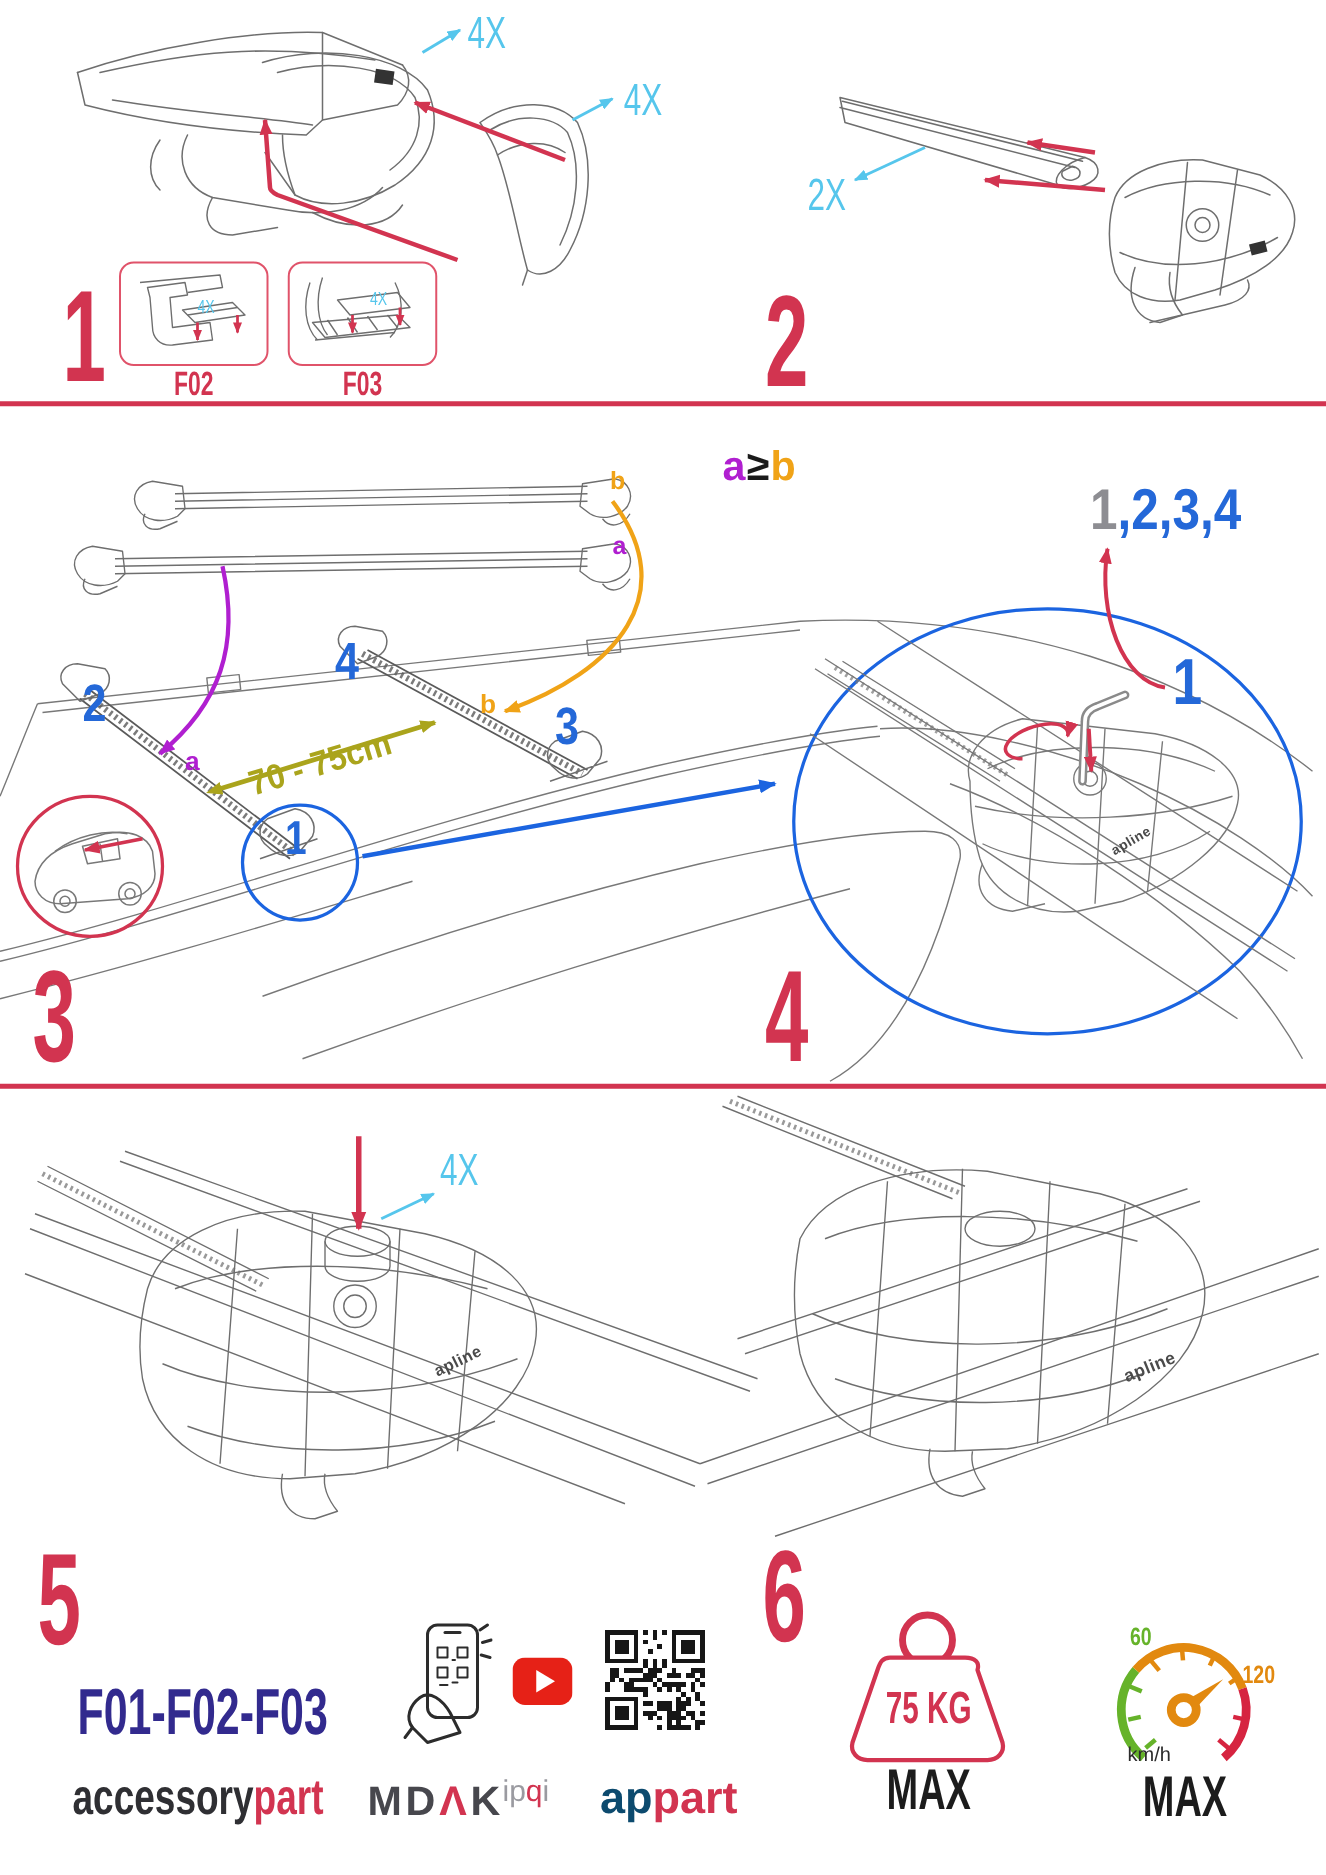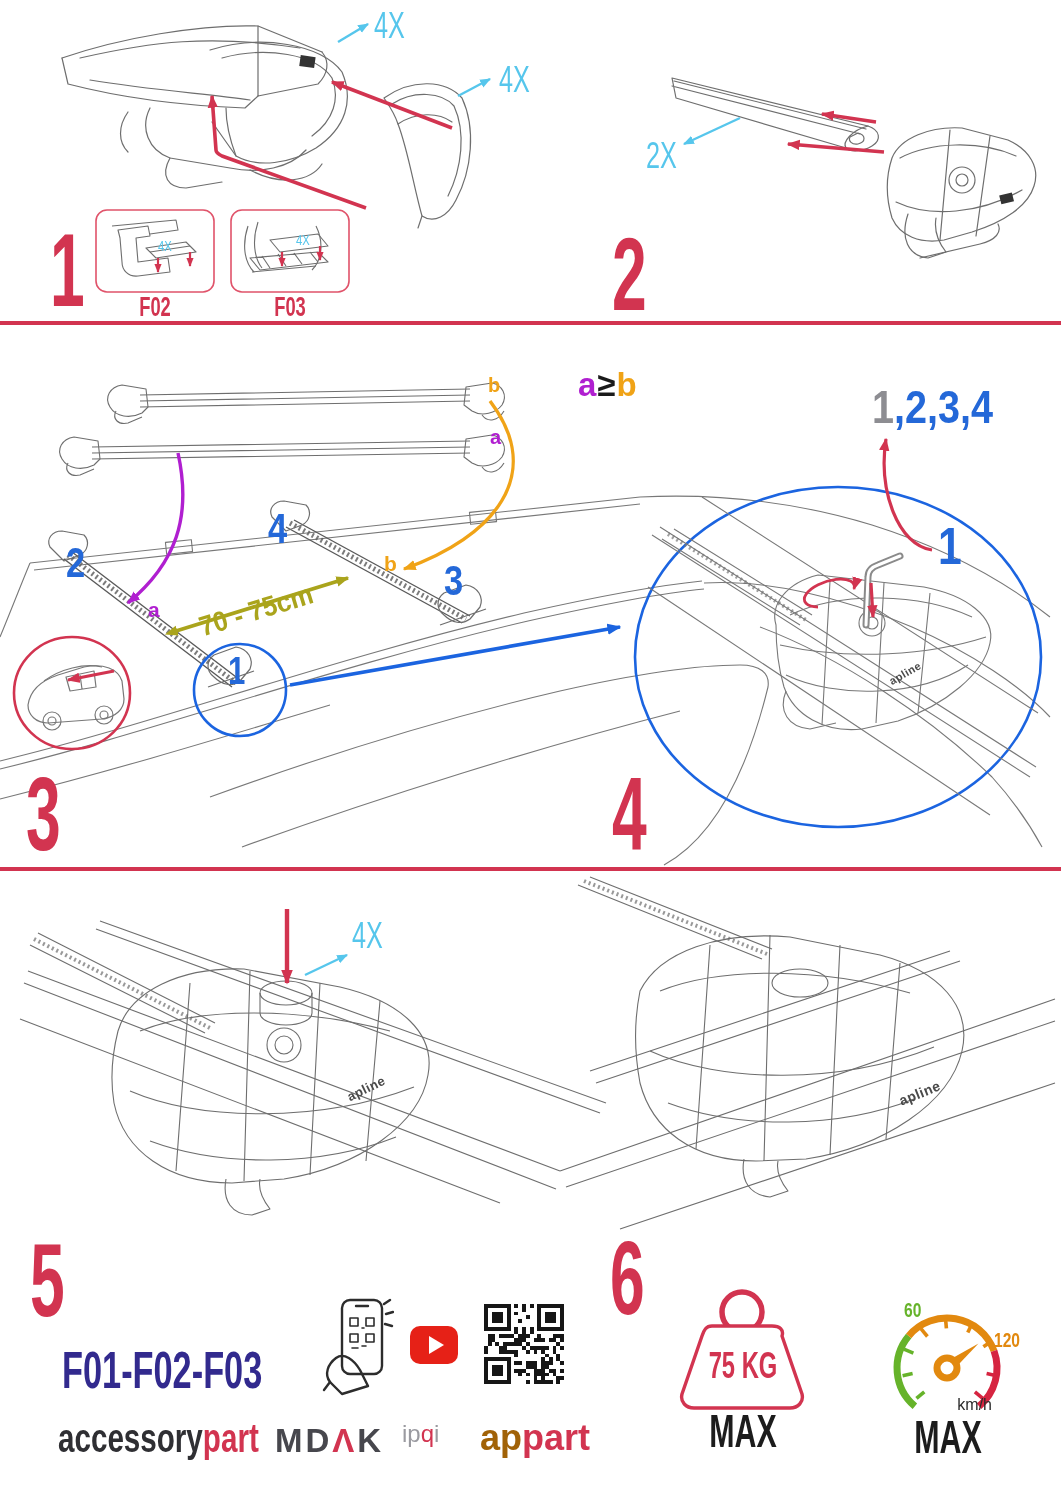--- a/index.html
+++ b/index.html
@@ -31,28 +31,28 @@
   .code-navy{font-weight:700;color:#322a8e;font-size:52px;line-height:1;
              transform:scaleX(.66);transform-origin:left top;letter-spacing:0px;}
   .brand{font-weight:700;font-size:40px;line-height:1;transform:scaleX(.74);transform-origin:left top;}
   .brand .blk{color:#2f2f33;}
   .brand .red{color:#d23450;}
   .mdak{font-weight:700;font-size:33px;line-height:1;color:#47474d;letter-spacing:3px;}
   .mdak .red{color:#d23450;}
   .ipqi{font-weight:500;font-size:24px;line-height:1;color:#9a9aa0;}
   .ipqi .red{color:#d23450;}
   .apline{font-weight:700;font-size:36px;line-height:1;}
-  .apline .blk{color:#a16207;margin-top:41px;}
+  .apline .blk{color:#0c4a6e;margin-top:41px;}
   .apline .red{color:#d23450;}
   .maxlbl{font-weight:700;color:#1c1c1c;font-size:46px;line-height:1;
           transform:scaleX(.66);transform-origin:center top;text-align:center;width:100%;}
   .kg{font-weight:700;color:#d23450;font-size:36px;line-height:1;
       transform:scaleX(.66);transform-origin:center top;text-align:center;width:100%;}
   .spd{font-weight:700;font-size:20px;line-height:1;transform:scaleX(.78);transform-origin:left top;}
-  .kmh{font-weight:400;color:#2c2c2c;font-size:16px;text-align:right;width:100%;}
+  .kmh{font-weight:400;color:#2c2c2c;font-size:16px;text-align:left;width:100%;}
 </style>
 </head>
 <body>
 
 <div class="page">
 
   <svg class="abs" style="left:0;top:0" width="1061" height="322" viewBox="0 0 1061 322">
     <defs>
       <marker id="ar" viewBox="0 0 10 8" refX="9" refY="4" markerWidth="13" markerHeight="11" orient="auto" markerUnits="userSpaceOnUse">
           <path d="M0,0 L10,4 L0,8 Z" fill="#d23450"></path>
@@ -267,21 +267,21 @@
       <path d="M866,300 L868,252 C868,246 872,242 878,240 L900,231" stroke="#8a8a8a" stroke-width="7" fill="none" stroke-linecap="round" stroke-linejoin="round"></path>
       <path d="M866,300 L868,252 C868,246 872,242 878,240 L900,231" stroke="#ffffff" stroke-width="3" fill="none" stroke-linecap="round" stroke-linejoin="round"></path>
       <path d="M818,282 A26,12 -18 1 1 854,264" stroke="#d23450" stroke-width="2.8" fill="none" marker-end="url(#br)"></path>
       <path d="M871,258 L873,292" stroke="#d23450" stroke-width="3.2" fill="none" marker-end="url(#br)"></path>
     </g>
     <path d="M932,225 C898,220 878,166 886,114" stroke="#d23450" stroke-width="3.2" fill="none" marker-end="url(#br)"></path>
   </svg>
 
   <div class="abs lbl-b" style="left:488px;top:374px;font-size:20px">b</div>
   <div class="abs lbl-a" style="left:490px;top:426px;font-size:20px">a</div>
-  <div class="abs rule" style="left:578px;top:366px">
+  <div class="abs rule" style="left:578px;top:354px">
     <span class="lbl-a">a</span><span class="op">≥</span><span class="lbl-b">b</span>
   </div>
   <div class="abs bluenum" style="left:66px;top:542px;font-size:42px">2</div>
   <div class="abs bluenum" style="left:268px;top:508px;font-size:42px">4</div>
   <div class="abs bluenum" style="left:444px;top:560px;font-size:42px">3</div>
   <div class="abs bluenum" style="left:228px;top:652px;font-size:38px">1</div>
   <div class="abs lbl-a" style="left:148px;top:598px;font-size:21px">a</div>
   <div class="abs lbl-b" style="left:384px;top:552px;font-size:21px">b</div>
   <div class="abs dim" style="left:200px;top:612px">70 - 75cm</div>
   <div class="abs stepnum" style="left:26px;top:772px">3</div>
@@ -583,21 +583,21 @@
         <rect x="11" y="20" width="1" height="1"></rect>
         <rect x="13" y="20" width="1" height="1"></rect>
         <rect x="14" y="20" width="1" height="1"></rect>
         <rect x="15" y="20" width="1" height="1"></rect>
         <rect x="16" y="20" width="1" height="1"></rect>
         <rect x="17" y="20" width="1" height="1"></rect>
         <rect x="19" y="20" width="1" height="1"></rect>
       </g>
   </svg>
 
-  <div class="abs mdak" style="left:275px;top:1424px">
+  <div class="abs mdak" style="left:294px;top:1424px">
     <span>MD</span><span class="red">Λ</span><span>K</span>
   </div>
   <div class="abs ipqi" style="left:402px;top:1422px">
     <span>ip</span><span class="red">q</span><span>i</span>
   </div>
   <div class="abs apline" style="left:480px;top:1420px">
     <span class="blk">ap</span><span class="red">part</span>
   </div>
 
   <svg class="abs" style="left:664px;top:1282px" width="158" height="130" viewBox="0 0 158 130">

